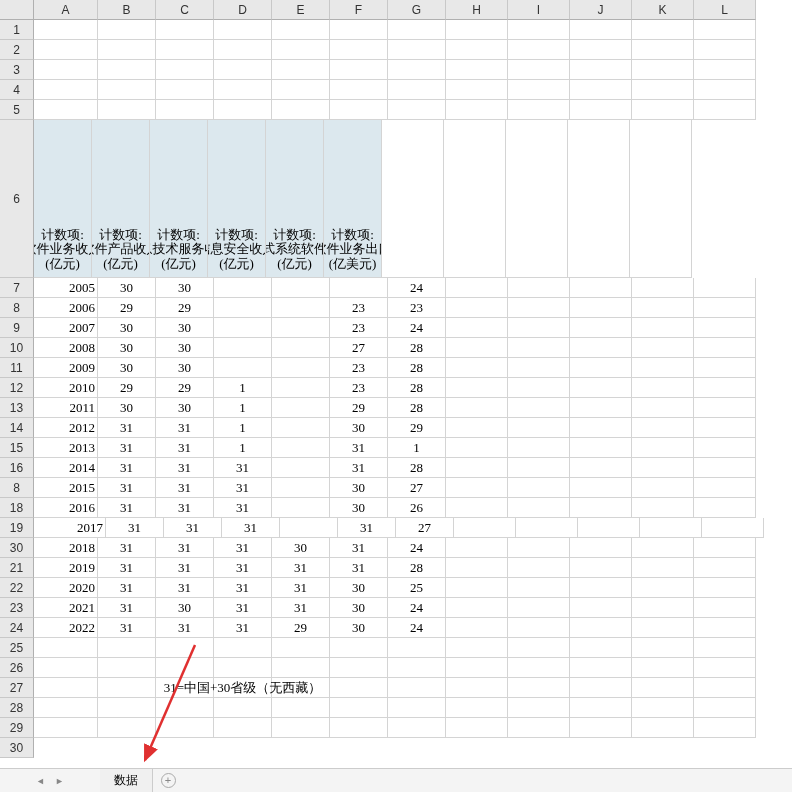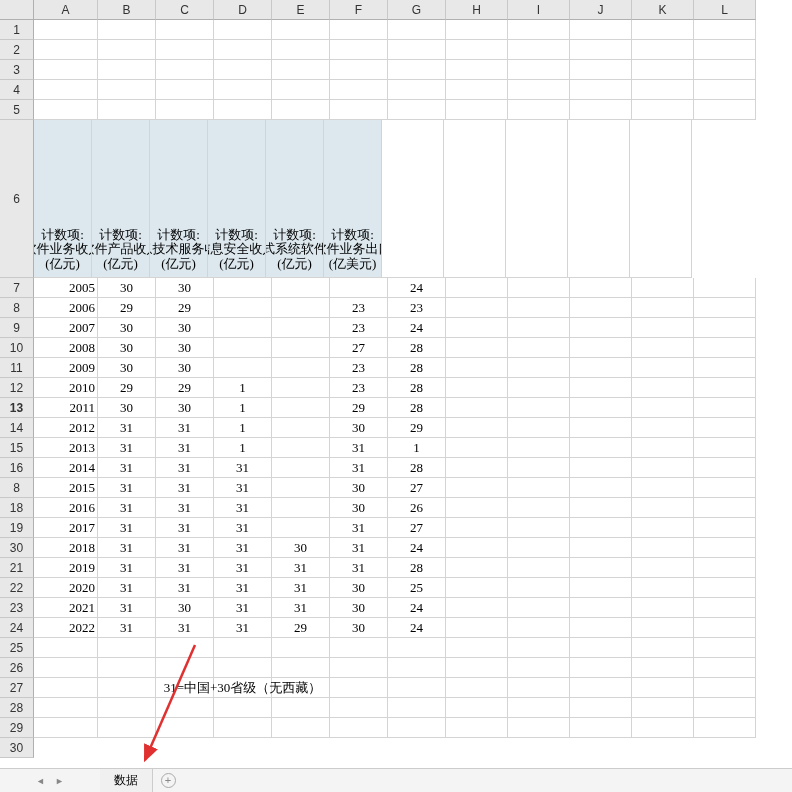--- a/index.html
+++ b/index.html
@@ -121,21 +121,21 @@
       <div class="row-h" style="height: 20px;">3</div>
       <div class="row-h" style="height: 20px;">4</div>
       <div class="row-h" style="height: 20px;">5</div>
       <div class="row-h" style="height: 158px;">6</div>
       <div class="row-h" style="height: 20px;">7</div>
       <div class="row-h" style="height: 20px;">8</div>
       <div class="row-h" style="height: 20px;">9</div>
       <div class="row-h" style="height: 20px;">10</div>
       <div class="row-h" style="height: 20px;">11</div>
       <div class="row-h" style="height: 20px;">12</div>
-      <div class="row-h" style="height: 20px; font-weight: bold;">13</div>
+      <div class="row-h" style="height: 20px;">13</div>
       <div class="row-h" style="height: 20px;">14</div>
       <div class="row-h" style="height: 20px;">15</div>
       <div class="row-h" style="height: 20px;">16</div>
       <div class="row-h" style="height: 20px;">8</div>
       <div class="row-h" style="height: 20px;">18</div>
       <div class="row-h" style="height: 20px;">19</div>
       <div class="row-h" style="height: 20px;">30</div>
       <div class="row-h" style="height: 20px;">21</div>
       <div class="row-h" style="height: 20px;">22</div>
       <div class="row-h" style="height: 20px;">23</div>
@@ -393,21 +393,21 @@
         <div class="cell ch" style="width: 58px; height: 20px;"></div>
         <div class="cell ch" style="width: 58px; height: 20px;">30</div>
         <div class="cell ch" style="width: 58px; height: 20px;">26</div>
         <div class="cell " style="width: 62px; height: 20px;"></div>
         <div class="cell " style="width: 62px; height: 20px;"></div>
         <div class="cell " style="width: 62px; height: 20px;"></div>
         <div class="cell " style="width: 62px; height: 20px;"></div>
         <div class="cell " style="width: 62px; height: 20px;"></div>
       </div>
       <div class="row">
-        <div class="cell cr" style="width: 64px; height: 20px;">2017</div>
+        <div class="cell cr" style="width: 72px; height: 20px;">2017</div>
         <div class="cell ch" style="width: 58px; height: 20px;">31</div>
         <div class="cell ch" style="width: 58px; height: 20px;">31</div>
         <div class="cell ch" style="width: 58px; height: 20px;">31</div>
         <div class="cell ch" style="width: 58px; height: 20px;"></div>
         <div class="cell ch" style="width: 58px; height: 20px;">31</div>
         <div class="cell ch" style="width: 58px; height: 20px;">27</div>
         <div class="cell " style="width: 62px; height: 20px;"></div>
         <div class="cell " style="width: 62px; height: 20px;"></div>
         <div class="cell " style="width: 62px; height: 20px;"></div>
         <div class="cell " style="width: 62px; height: 20px;"></div>

